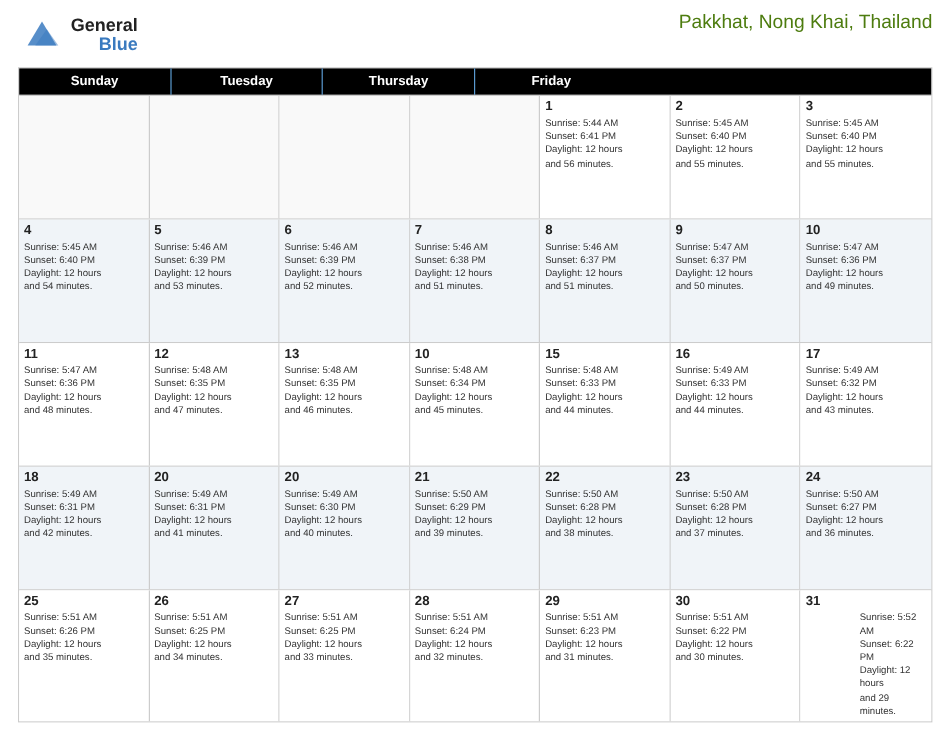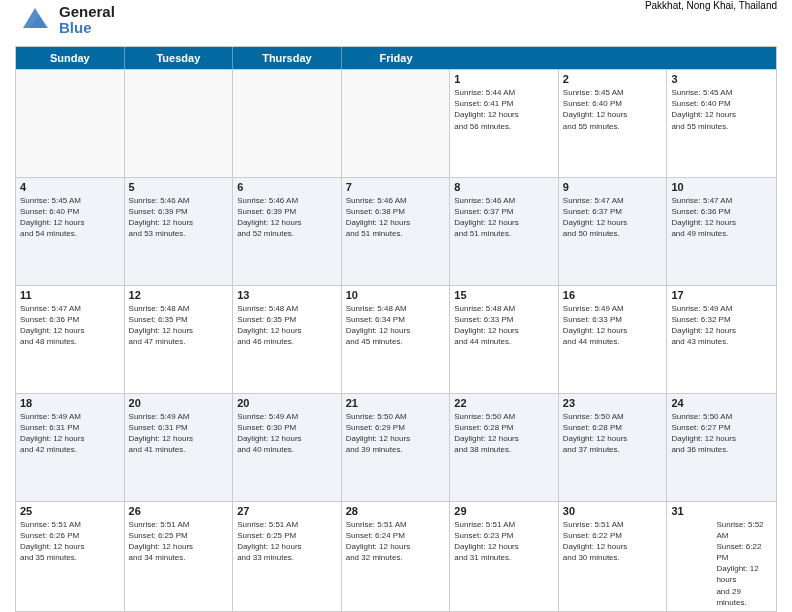--- a/index.html
+++ b/index.html
@@ -6,52 +6,52 @@
     body {
       font-family: Arial, sans-serif;
       background: #fff;
       width: 792px;
       height: 612px;
       overflow: hidden;
     }
     .page {
       width: 792px;
       height: 612px;
-      padding: 0 15px;
+      padding: 10px 15px;
       display: flex;
       flex-direction: column;
     }
     .header {
       display: flex;
       align-items: flex-start;
       justify-content: space-between;
       margin-bottom: 6px;
     }
     .title-block {
       text-align: right;
     }
     .main-title {
       font-size: 32px;
       font-weight: bold;
       color: #222;
     }
     .subtitle {
-      font-size: 10px;
-      color: #000000;
+      font-size: 16px;
+      color: #4d7c0f;
     }
     .calendar {
       flex: 1;
       display: flex;
       flex-direction: column;
       border: 1px solid #ccc;
     }
     .cal-header {
       display: grid;
-      grid-template-columns: repeat(7, 1fr);
-      background: #0369a1;
+      grid-template-columns: repeat(6, 1fr);
+      background: #000000;
     }
     .cal-header-cell {
       color: #fff;
       font-size: 11px;
       font-weight: bold;
       padding: 5px 4px;
       text-align: center;
       border-right: 1px solid #5a9ad0;
     }
     .cal-header-cell:last-child { border-right: none; }
@@ -105,20 +105,21 @@
     }
     .logo-general {
       font-size: 15px;
       font-weight: bold;
       color: #222;
     }
     .logo-blue {
       font-size: 15px;
       font-weight: bold;
       color: #3a7abf;
+      text-align: right;
     }
   </style>
 </head>
 <body>
 
 <div class="page">
   <div class="header">
     <div class="logo-wrap">
       <svg class="logo-svg" viewBox="0 0 50 50" xmlns="http://www.w3.org/2000/svg">
         <polygon points="10,35 25,10 40,35" fill="#3a7abf" opacity="0.85"></polygon>

